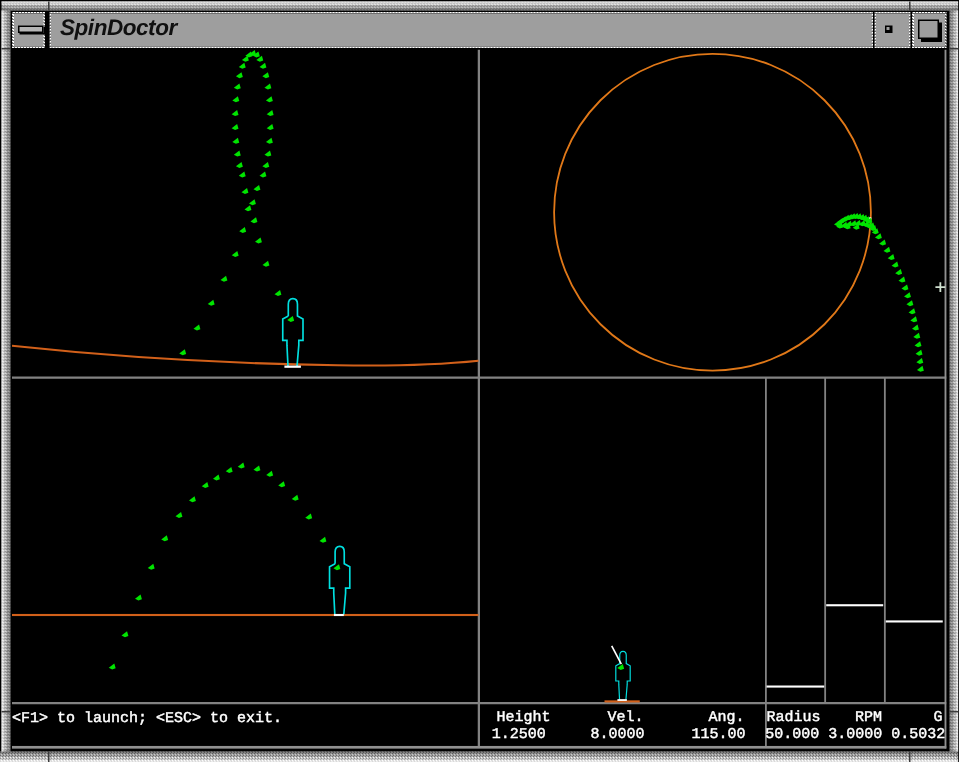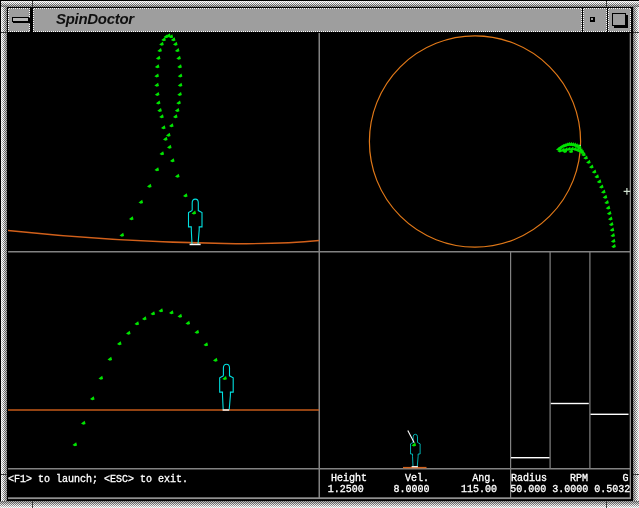--- a/index.html
+++ b/index.html
@@ -21,21 +21,21 @@
 <div class="ntc" style="left:633px;top:32px;width:6px;height:1px"></div>
 <div class="ntc" style="left:633px;top:474px;width:6px;height:1px"></div>
 <div class="bar" style="left:8px;top:8px;width:22px;height:24px"></div>
 <div class="bar" style="left:33px;top:8px;width:549px;height:24px"></div>
 <div class="bar" style="left:583px;top:8px;width:24px;height:24px"></div>
 <div class="bar" style="left:608px;top:8px;width:23px;height:24px"></div>
 <div style="left:12px;top:17px;width:15px;height:3px;background:#b6b6b6;border:1px solid #000;box-shadow:1px 1px 0 #000"></div>
 <div style="left:590px;top:17px;width:5px;height:5px;background:#000"></div>
 <div style="left:591px;top:18px;width:2px;height:2px;background:#9e9e9e"></div>
 <div style="left:612px;top:13px;width:12px;height:11px;background:#9e9e9e;border:1.5px solid #000;box-shadow:2px 2px 0 #000"></div>
-<div style="left:56px;top:9.5px;font:italic bold 15px 'Liberation Sans',sans-serif;color:#101010;letter-spacing:-0.3px;white-space:nowrap">SpinDoctor</div>
+<div style="left:40px;top:9.5px;font:italic bold 15px 'Liberation Sans',sans-serif;color:#101010;letter-spacing:-0.3px;white-space:nowrap">SpinDoctor</div>
 <div style="left:8px;top:33px;width:563px;height:467px">
       <svg width="623" height="467" viewBox="8 33 623 467" xmlns="http://www.w3.org/2000/svg">
 <defs>
           <path id="d" d="M-2.5,0.6 L1.2,-2.2 L2.1,1.0 L-0.2,1.8 Z" fill="#00e400"></path>
         </defs>
 <g fill="#828282">
 <rect x="318.5" y="33" width="1.5" height="465"></rect>
 <rect x="8" y="251" width="623" height="1.5"></rect>
 <rect x="8" y="468" width="623" height="1.5"></rect>
 <rect x="510" y="252" width="1.2" height="246"></rect>

